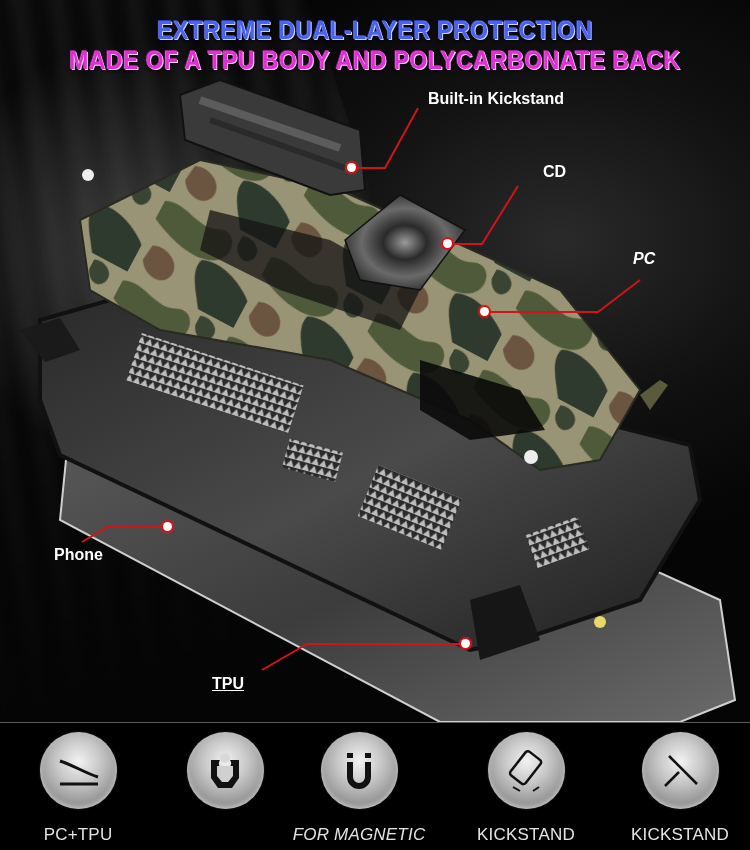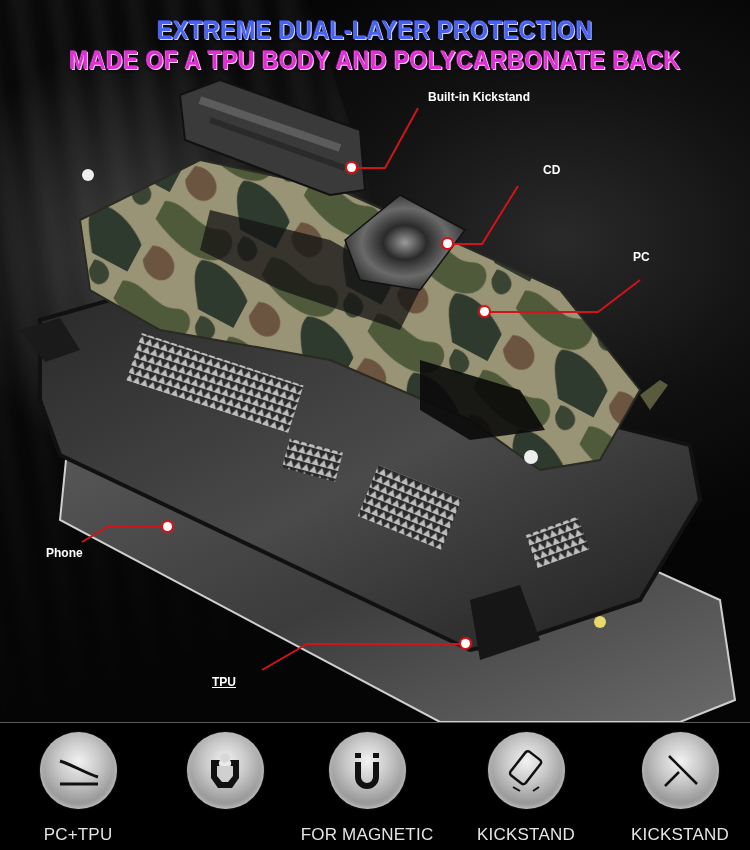--- a/index.html
+++ b/index.html
@@ -21,21 +21,21 @@
   .headline { position:absolute; left:0; width:750px; text-align:center; font-family:"Liberation Sans", sans-serif;
     font-weight:bold; font-size:25px; letter-spacing:0.5px; transform:scaleX(0.92); }
   .h1 { top:16px; color:#4a62f0;
     text-shadow: 0 0 1px #fff, 1px 1px 0 #c8d0ff, -1px -1px 0 #1b2da8, 0 2px 3px rgba(0,0,0,0.8); }
   .h2 { top:46px; color:#e02fd3;
     text-shadow: 0 0 1px #fff, 1px 1px 0 #ffd0fb, -1px -1px 0 #8a1286, 0 2px 3px rgba(0,0,0,0.8); }
 
   
   .product { position:absolute; left:0; top:0; width:750px; height:722px; }
 
-  .callout-label { position:absolute; color:#fff; font-family:"Liberation Sans", sans-serif; font-weight:bold; font-size:12px; }
+  .callout-label { position:absolute; color:#fff; font-family:"Liberation Sans", sans-serif; font-weight:bold; font-size:16px; }
   .dot { position:absolute; width:9px; height:9px; border-radius:50%; background:#fff; box-shadow:0 0 0 2px #d0141a, 0 0 4px #ff2a2a; }
 
   .divider { position:absolute; left:0; top:722px; width:750px; height:1px; background:#5a5a5a; }
 
   .features { position:absolute; left:0; top:723px; width:750px; height:127px; background:#000;padding-left:30px; }
   .feature { position:absolute; top:9px; width:150px; text-align:center; }
   .badge { width:77px; height:77px; border-radius:50%; margin:0 auto;
     background: radial-gradient(circle at 50% 38%, #f2f2f2 0%, #c8c8c8 35%, #8e8e8e 75%, #6a6a6a 100%);
     box-shadow: inset 0 -2px 4px rgba(255,255,255,0.5), 0 0 2px rgba(255,255,255,0.2);
     display:flex; align-items:center; justify-content:center; }
@@ -126,22 +126,22 @@
   </svg>
 
   <div class="dot" style="left:347px; top:163px;"></div>
   <div class="dot" style="left:443px; top:239px;"></div>
   <div class="dot" style="left:480px; top:307px;"></div>
   <div class="dot" style="left:163px; top:522px;"></div>
   <div class="dot" style="left:461px; top:639px;"></div>
 
   <div class="callout-label" style="left:428px; top:90px;">Built-in Kickstand</div>
   <div class="callout-label" style="left:524px; top:163px;margin-left:19px;">CD</div>
-  <div class="callout-label" style="left:633px; top:250px;">PC</div>
-  <div class="callout-label" style="left:46px; top:546px;">Phone</div>
+  <div class="callout-label" style="left:633px; top:250px;font-style:italic;">PC</div>
+  <div class="callout-label" style="left:54px; top:546px;">Phone</div>
   <div class="callout-label" style="left:212px; top:675px;text-decoration:underline;">TPU</div>
 
   <div class="headline h1">EXTREME DUAL-LAYER PROTECTION</div>
   <div class="headline h2">MADE OF A TPU BODY AND POLYCARBONATE BACK</div>
 </div>
 
 <div class="divider"></div>
 
 <div class="features">
   <div class="feature" style="left:3px;">
@@ -155,21 +155,21 @@
   </div>
   <div class="feature" style="left:150px;">
     <div class="badge">
       <svg viewBox="0 0 54 54">
           <path d="M13 16 L22 16 A6 6 0 1 0 32 16 L41 16 L41 34 L34 44 L20 44 L13 34 Z" fill="#111"></path>
           <circle cx="27" cy="14" r="5" fill="#d8d8d8"></circle>
           <path d="M19 22 L19 32 L24 38 L30 38 L35 32 L35 22 Z" fill="#d0d0d0"></path>
         </svg>
     </div>
   </div>
-  <div class="feature" style="left:292px;">
+  <div class="feature" style="left:284px;font-style:italic;">
     <div class="badge">
       <svg viewBox="0 0 54 54">
           <rect x="15" y="9" width="6" height="5" fill="#111"></rect>
           <rect x="33" y="9" width="6" height="5" fill="#111"></rect>
           <path d="M15 18 L21 18 L21 33 A6 6 0 0 0 33 33 L33 18 L39 18 L39 33 A12 12 0 0 1 15 33 Z" fill="#111"></path>
         </svg>
     </div>
     <div class="feature-label">FOR MAGNETIC</div>
   </div>
   <div class="feature" style="left:451px;">

